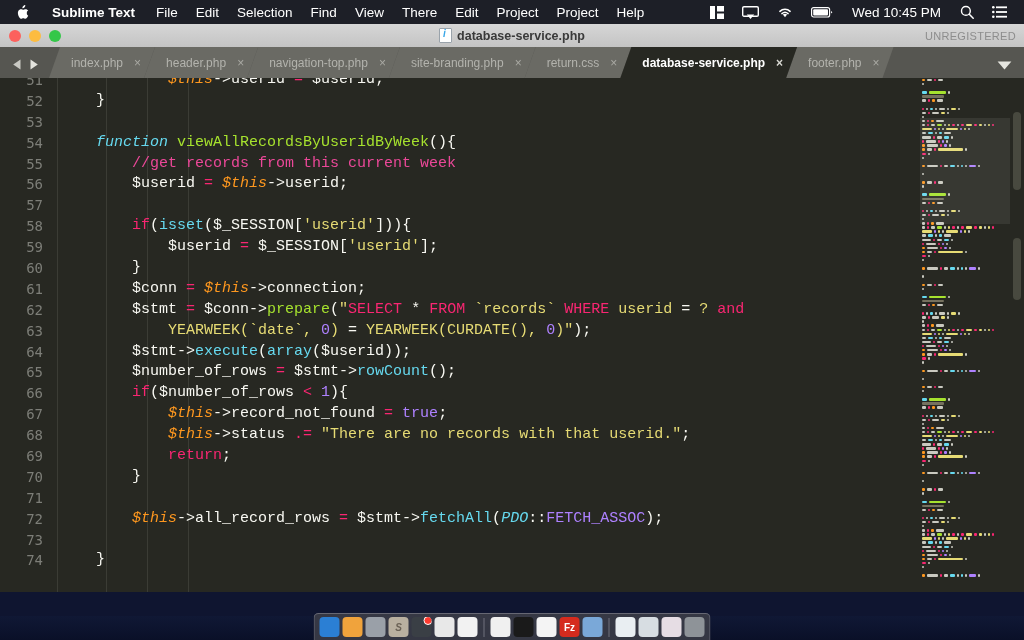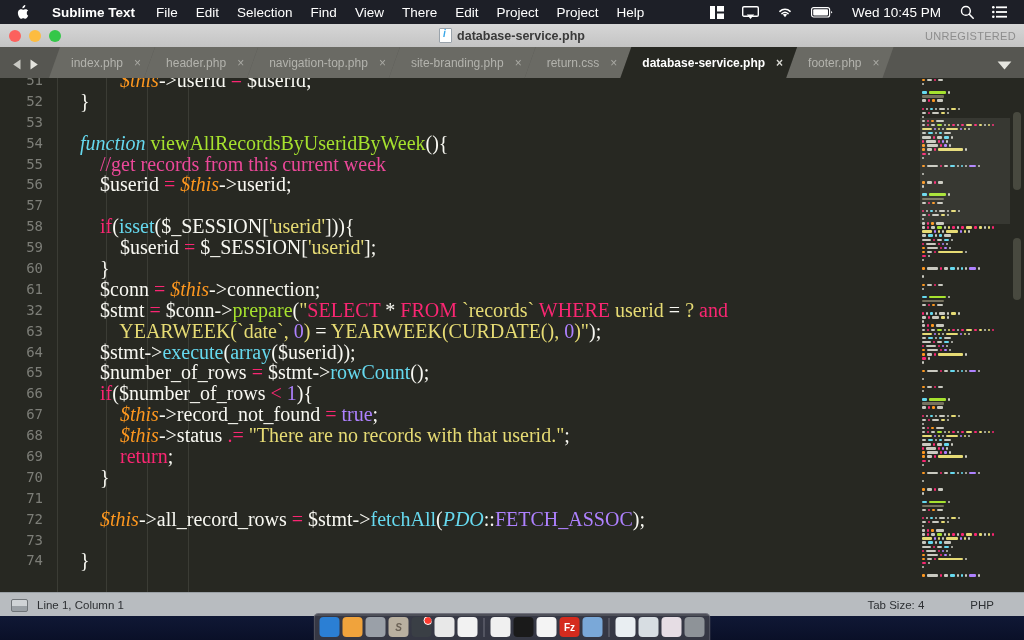--- a/index.html
+++ b/index.html
@@ -79,22 +79,22 @@
   }
   .gutter{
     position:absolute;top:0;left:0;width:52px;height:514px;
     background:#272822;text-align:right;
     font-family:"DejaVu Sans Mono","Liberation Mono",monospace;
     font-size:14px;color:#7d7e78;padding-top:0;
   }
   .gutter div{height:20.9px;line-height:20.9px;padding-right:9px;}
   .code{
     position:absolute;top:0;left:60px;right:104px;height:514px;
-    font-family:Liberation Serif, serif;
-    font-size:20px;white-space:pre;color:#f8f8f2;
+    font-family:Liberation Mono, monospace;
+    font-size:15px;white-space:pre;color:#f8f8f2;
   }
   .code .ln{height:20.9px;line-height:20.9px;}
   .ig{position:absolute;top:0;width:1px;height:514px;background:#3b3c35;}
 
   
   .k{color:#f92672;}           
   .fn{color:#a6e22e;}          
   .cy{color:#66d9ef;}          
   .cyi{color:#66d9ef;font-style:italic;}
   .or{color:#fd971f;font-style:italic;} 
@@ -288,21 +288,21 @@
         <div>52</div>
         <div>53</div>
         <div>54</div>
         <div>55</div>
         <div>56</div>
         <div>57</div>
         <div>58</div>
         <div>59</div>
         <div>60</div>
         <div>61</div>
-        <div>32</div>
+        <div>62</div>
         <div>63</div>
         <div>64</div>
         <div>65</div>
         <div>66</div>
         <div>67</div>
         <div>68</div>
         <div>69</div>
         <div>70</div>
         <div>71</div>
         <div>72</div>
@@ -1001,28 +1001,20 @@
           <i style="width: 6.82px; background: rgb(174, 129, 255);"></i>
           <i style="width: 2px; background: rgb(201, 201, 192);"></i>
         </div>
       </div>
     <div class="vscroll">
       <div class="vthumb" style="top:34px;height:78px;"></div>
       <div class="vthumb" style="top:160px;height:62px;"></div>
     </div>
   </div>
 
-  <div class="statusbar">
-    <div class="sb-ico"></div>
-    <span>Line 1, Column 1</span>
-    <div class="sb-right">
-      <span>Tab Size: 4</span>
-      <span>PHP</span>
-    </div>
-  </div>
 
   <div class="desktop">
     <div class="dock" id="dock">
         <div class="dico" style="background: rgb(43, 127, 212);"></div>
         <div class="dico" style="background: rgb(240, 163, 60);"></div>
         <div class="dico" style="background: rgb(154, 160, 168);"></div>
         <div class="dico" style="background: rgb(185, 176, 160); color: rgb(107, 98, 86); font-style: italic;">S</div>
         <div class="dico" style="background: rgb(58, 63, 69);">
           <span class="badge"></span>
         </div>

